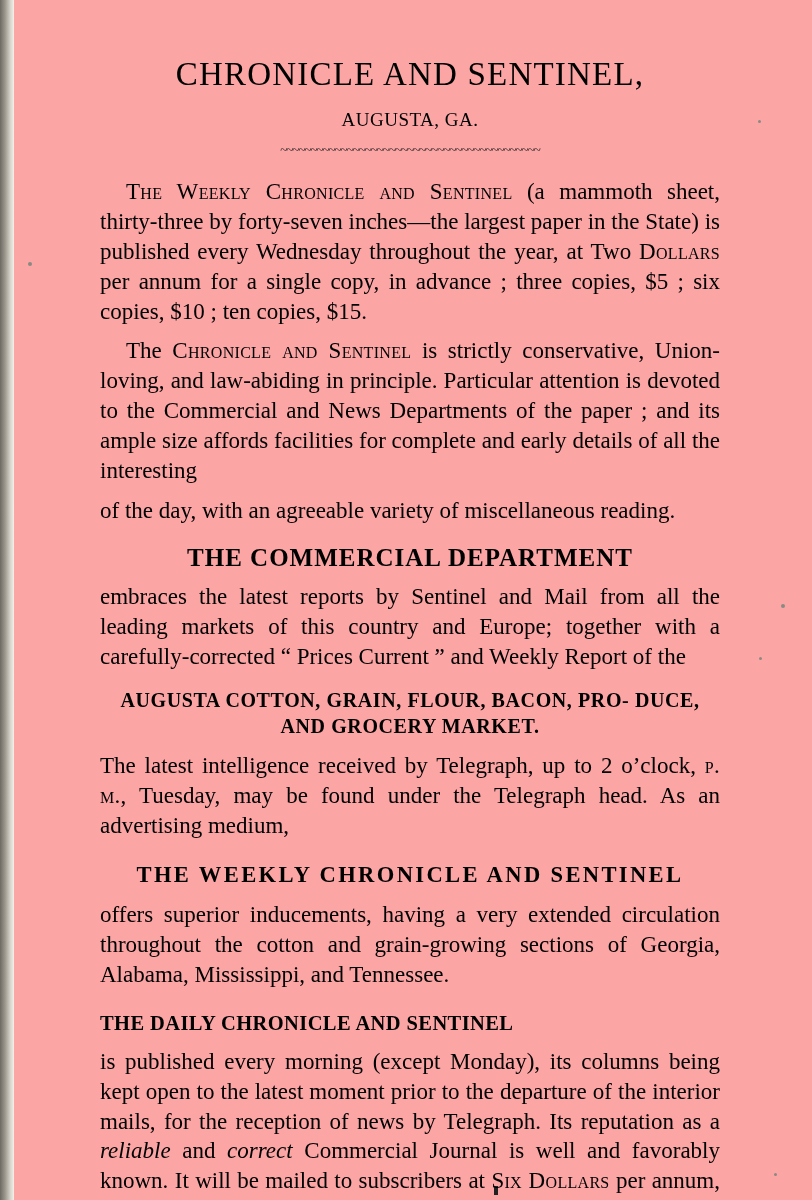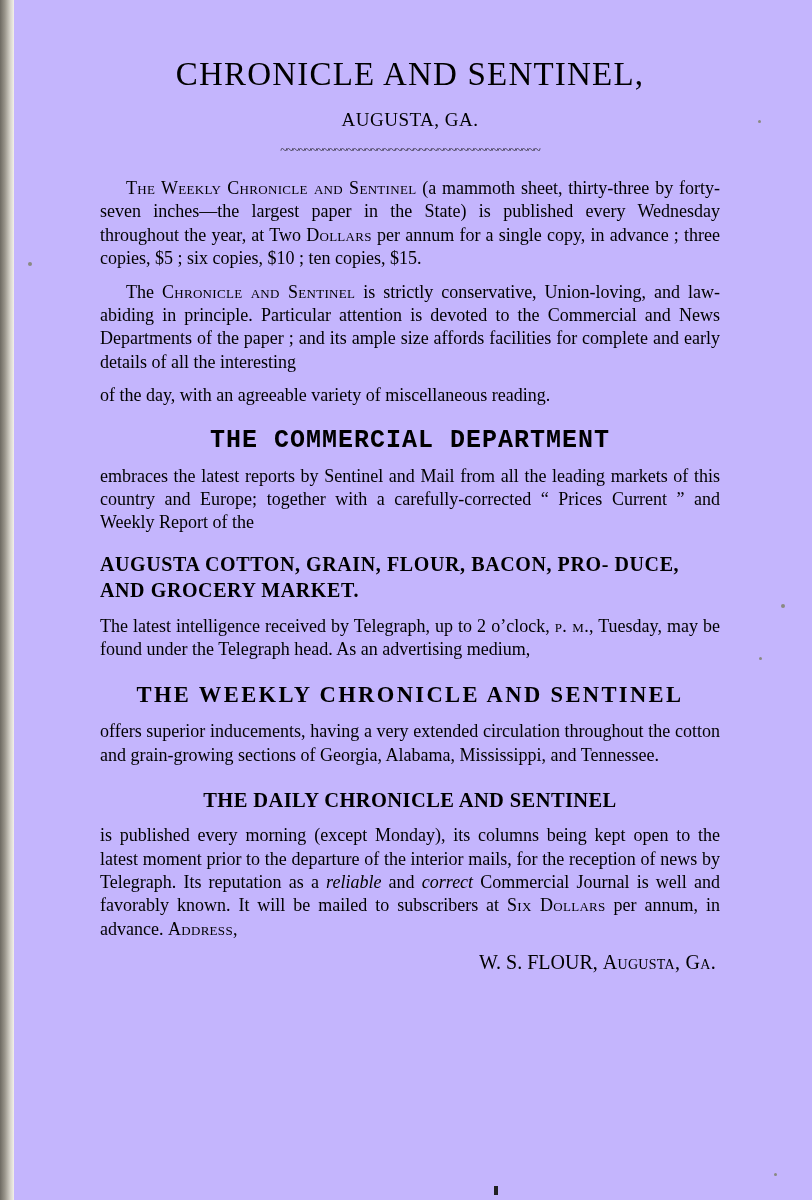--- a/index.html
+++ b/index.html
@@ -13,21 +13,21 @@
     position: relative;
     font-family: "Liberation Serif", serif;
     color: #000000;
     overflow: hidden;
   }
   .page {
     position: absolute;
     left: 0; top: 0;
     width: 812px;
     height: 1200px;
-    background: #c4b5fd;
+    background: #fca5a5;
   }
   
   .binding {
     position: absolute;
     left: 0; top: 0;
     width: 14px;
     height: 1200px;
     background: linear-gradient(to right, #6d6a62 0%, #9a968c 35%, #d8d5cc 75%, #f2f0ea 100%);
   }
   .page-body {
@@ -60,21 +60,21 @@
     height: 10px;
     overflow: hidden;
     line-height: 10px;
     font-size: 13px;
     letter-spacing: -1px;
     color: #1a1a1a;
     white-space: nowrap;
   }
   p.para {
     margin: 0 0 10px 0;
-    font-size: 18px;
+    font-size: 23px;
     line-height: 1.30;
     text-align: justify;
     text-indent: 26px;
     hyphens: none;
   }
   p.para.noind {
     text-indent: 0;
   }
   .sc {
     font-variant: small-caps;
@@ -82,43 +82,44 @@
   }
   .head-caps {
     text-align: center;
     font-size: 19.5px;
     letter-spacing: 0.4px;
     margin: 16px 0 12px 0;
     line-height: 1.25;
   }
   .head-bold-wide {
     text-align: center;
-    font-family: Liberation Mono, monospace;
+    font-family: Liberation Serif, serif;
     font-weight: bold;
     font-size: 25px;
     letter-spacing: 1px;
     margin: 18px 0 10px 0;
   }
   .head-mid {
+    text-align: center;
     font-size: 20px;
     letter-spacing: 0.6px;
     line-height: 1.3;
     margin: 16px 0 12px 0;
   }
   .head-condensed {
     text-align: center;
     font-family: "Liberation Serif", serif;
     font-weight: bold;
     font-size: 24px;
     letter-spacing: 2.5px;
     transform: scaleX(0.94);
     margin: 20px 0 12px 0;
   }
   .head-small-caps {
-    text-align: center;
+    text-align: left;
     font-size: 20.5px;
     letter-spacing: 0.4px;
     margin: 22px 0 12px 0;
   }
   .signature {
     text-align: right;
     font-size: 20px;
     margin: 10px 0 0 0;
     padding-right: 4px;
   }

